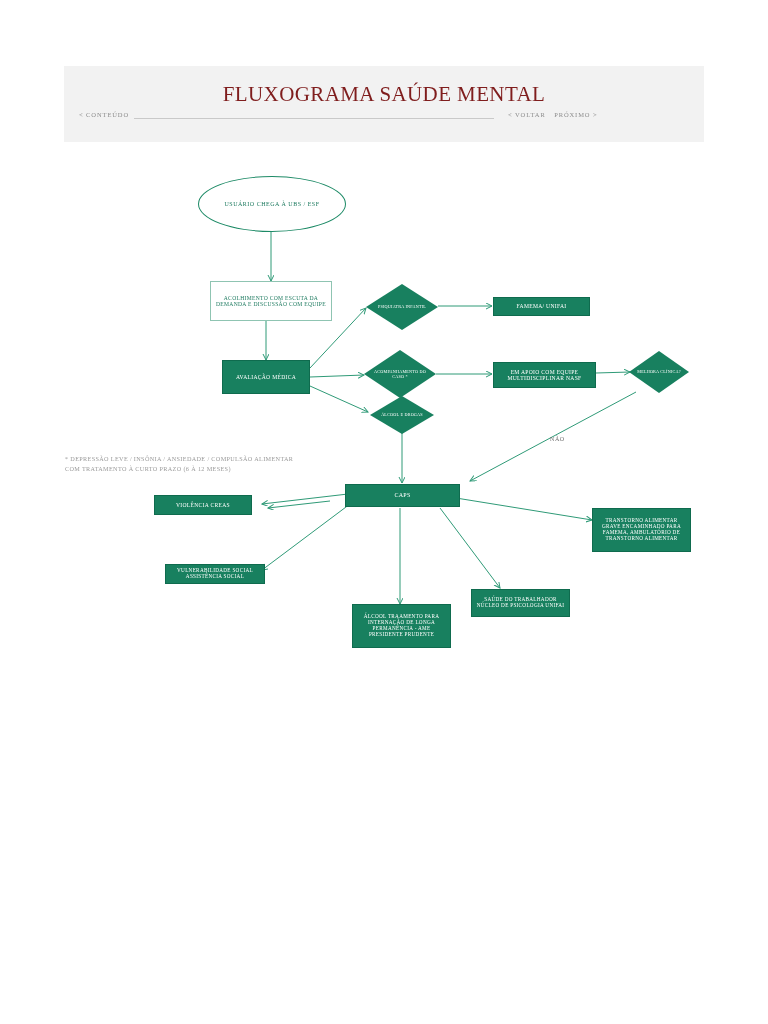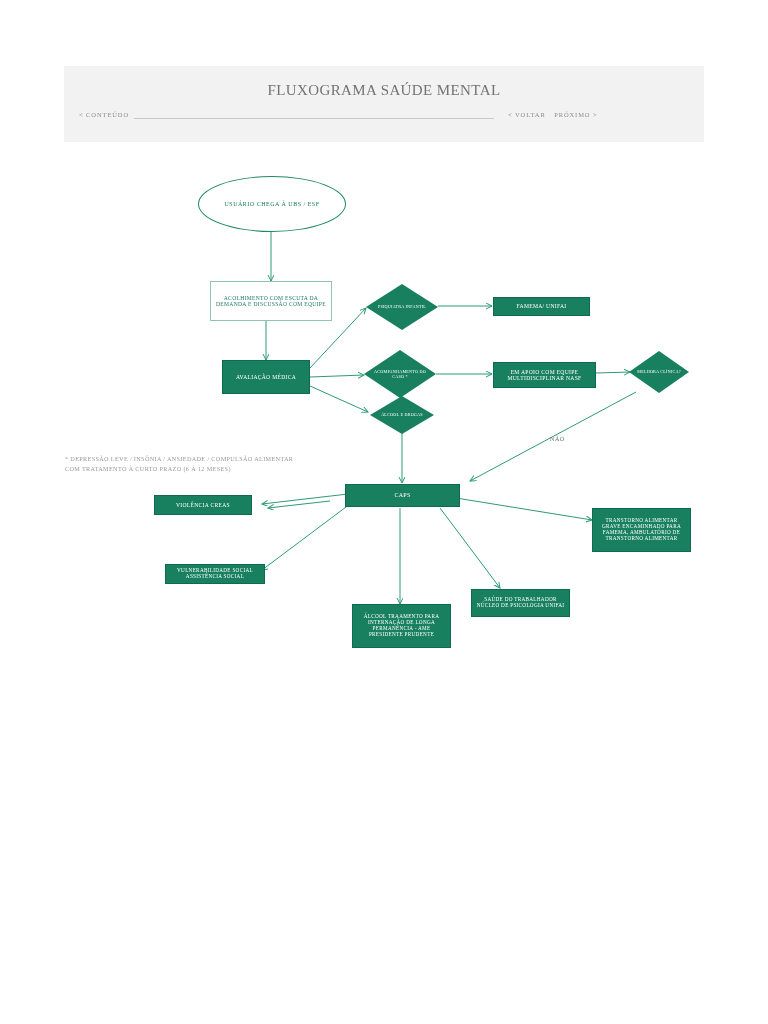--- a/index.html
+++ b/index.html
@@ -22,23 +22,23 @@
     left: 64px; top: 66px;
     width: 640px; height: 76px;
     background: #f2f2f2;
   }
   .doc-title {
     position: absolute;
     left: 0; top: 16px;
     width: 640px;
     text-align: center;
     font-family: "Liberation Serif", serif;
-    font-size: 15px;
+    font-size: 21px;
     letter-spacing: .4px;
-    color: #737373;
+    color: #7f1d1d;
     font-weight: 400;
   }
   .nav-row {
     position: absolute;
     left: 0; top: 40px;
     width: 640px; height: 22px;
   }
   .nav-left {
     position: absolute;
     left: 15px; top: 5px;

